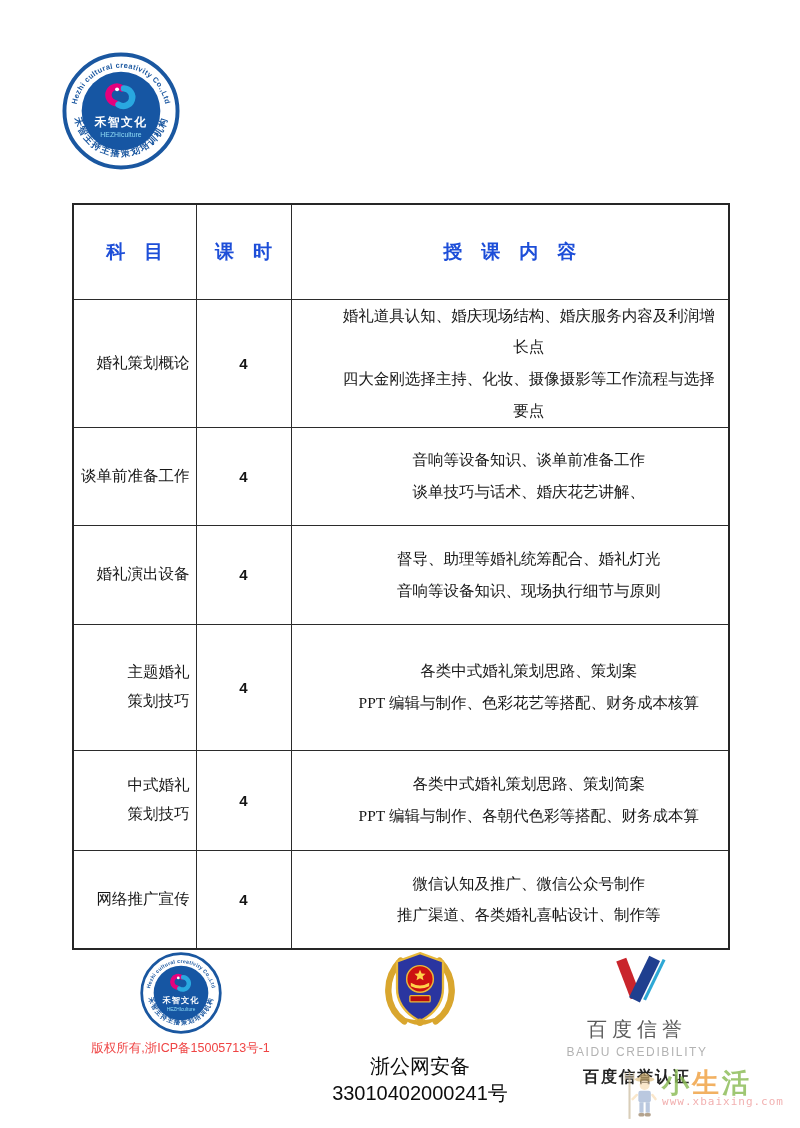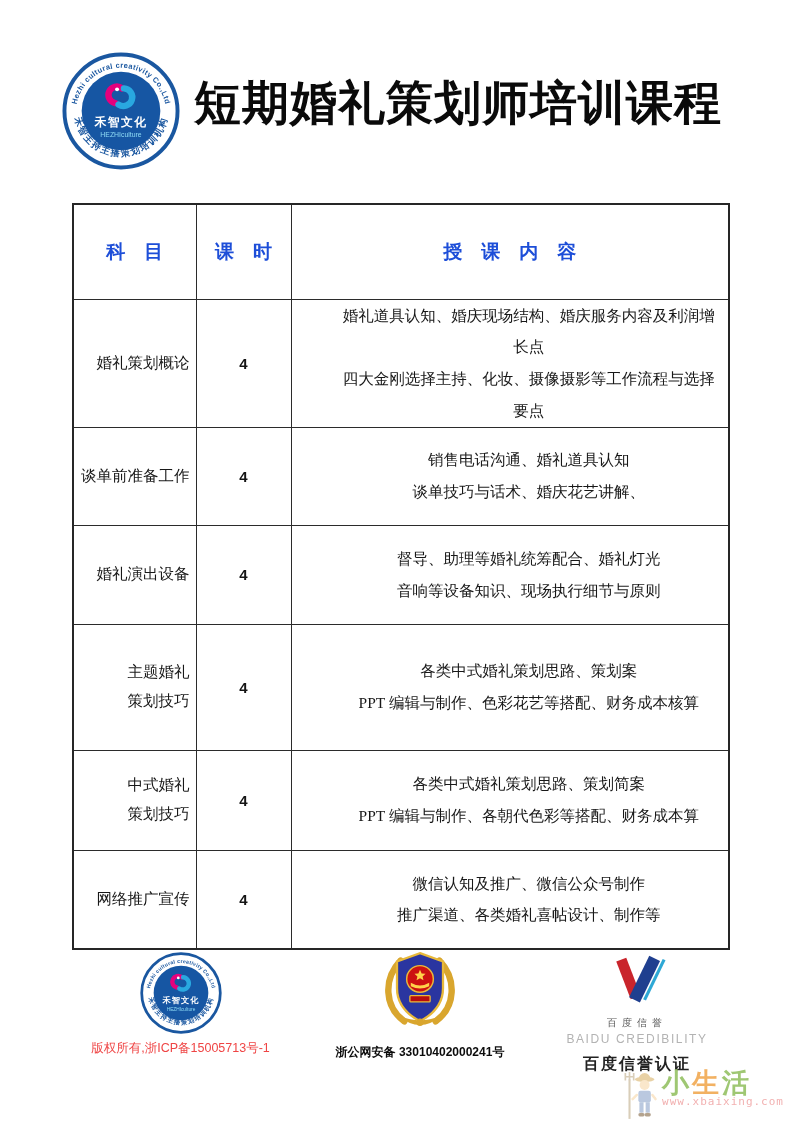--- a/index.html
+++ b/index.html
@@ -21,25 +21,25 @@
   td.hours{text-align:center;font-family:"Liberation Sans",sans-serif;font-size:15px;font-weight:600;color:#141414;}
   td.content{text-align:center;font-size:15.5px;line-height:2.05;color:#181818;padding-left:44px;}
 
   
   .footer-left{position:absolute;left:78px;top:952px;width:205px;text-align:center;}
   .footer-left svg.small-logo{width:82px;height:82px;}
   .copyright{margin-top:2px;font-family:"Liberation Sans",sans-serif;font-size:12.5px;color:#ef4444;}
 
   .footer-center{position:absolute;left:310px;top:944px;width:220px;text-align:center;}
   .badge{width:92px;height:92px;}
-  .police-text{margin-top:4px;font-family:"Liberation Sans",sans-serif;font-size:12px;font-weight:700;color:#0c0c0c;}
+  .police-text{margin-top:13px;font-family:"Liberation Sans",sans-serif;font-size:20px;font-weight:400;color:#0c0c0c;}
 
   .footer-right{position:absolute;left:548px;top:952px;width:178px;text-align:center;}
   .baidu-v{width:70px;height:58px;}
-  .baidu-cn{font-family:Liberation Serif, serif;font-size:10px;color:#5a5a5a;letter-spacing:5px;margin-top:2px;}
+  .baidu-cn{font-family:Liberation Serif, serif;font-size:20px;color:#5a5a5a;letter-spacing:5px;margin-top:2px;}
   .baidu-en{font-family:"Liberation Sans",sans-serif;font-size:12px;color:#b3b3b3;letter-spacing:1.6px;margin-top:2px;}
   .baidu-cert{font-family:"Liberation Sans",sans-serif;font-size:16px;font-weight:700;color:#222;letter-spacing:2px;margin-top:8px;}
 
   
   .watermark{position:absolute;right:16px;bottom:6px;display:flex;align-items:flex-start;opacity:.82;}
   .wm-text{display:flex;flex-direction:column;align-items:flex-start;margin-left:2px;}
   .wm-chars{font-size:27px;font-weight:700;letter-spacing:3px;line-height:1;}
   .wm-chars .g{color:#8abb55;}
   .wm-chars .o{color:#f0a040;}
   .wm-url{font-family:"DejaVu Sans Mono",monospace;font-size:11px;color:#ef9f9f;letter-spacing:1px;margin-top:-2px;}
@@ -69,21 +69,20 @@
       <text x="60" y="86" text-anchor="middle" font-family="Liberation Sans, sans-serif" font-size="7" fill="#8fdcf5">HEZHIculture</text>
     </symbol>
   </defs>
 </svg>
 
 <div class="page">
 
   <svg class="header-logo" viewBox="0 0 120 120">
     <use href="#hezhi-logo"></use>
   </svg>
-  <div class="page-title">短期婚礼策划师培训课程</div>
 
   <table class="course-table">
     <colgroup>
         <col style="width:123px">
         <col style="width:95px">
         <col style="width:438px">
       </colgroup>
     <tbody>
         <tr style="height:95px">
       <th>科　目</th>
@@ -99,21 +98,21 @@
         <div>婚礼道具认知、婚庆现场结构、婚庆服务内容及利润增长点</div>
         <div>四大金刚选择主持、化妆、摄像摄影等工作流程与选择要点</div>
       </td>
     </tr>
     <tr style="height:98px">
       <td class="subject">
             <div>谈单前准备工作</div>
           </td>
       <td class="hours">4</td>
       <td class="content">
-        <div>销售电话沟通、婚礼道具认知</div>
+        <div>音响等设备知识、谈单前准备工作</div>
         <div>谈单技巧与话术、婚庆花艺讲解、</div>
       </td>
     </tr>
     <tr style="height:99px">
       <td class="subject">
             <div>婚礼演出设备</div>
           </td>
       <td class="hours">4</td>
       <td class="content">
         <div>督导、助理等婚礼统筹配合、婚礼灯光</div>

